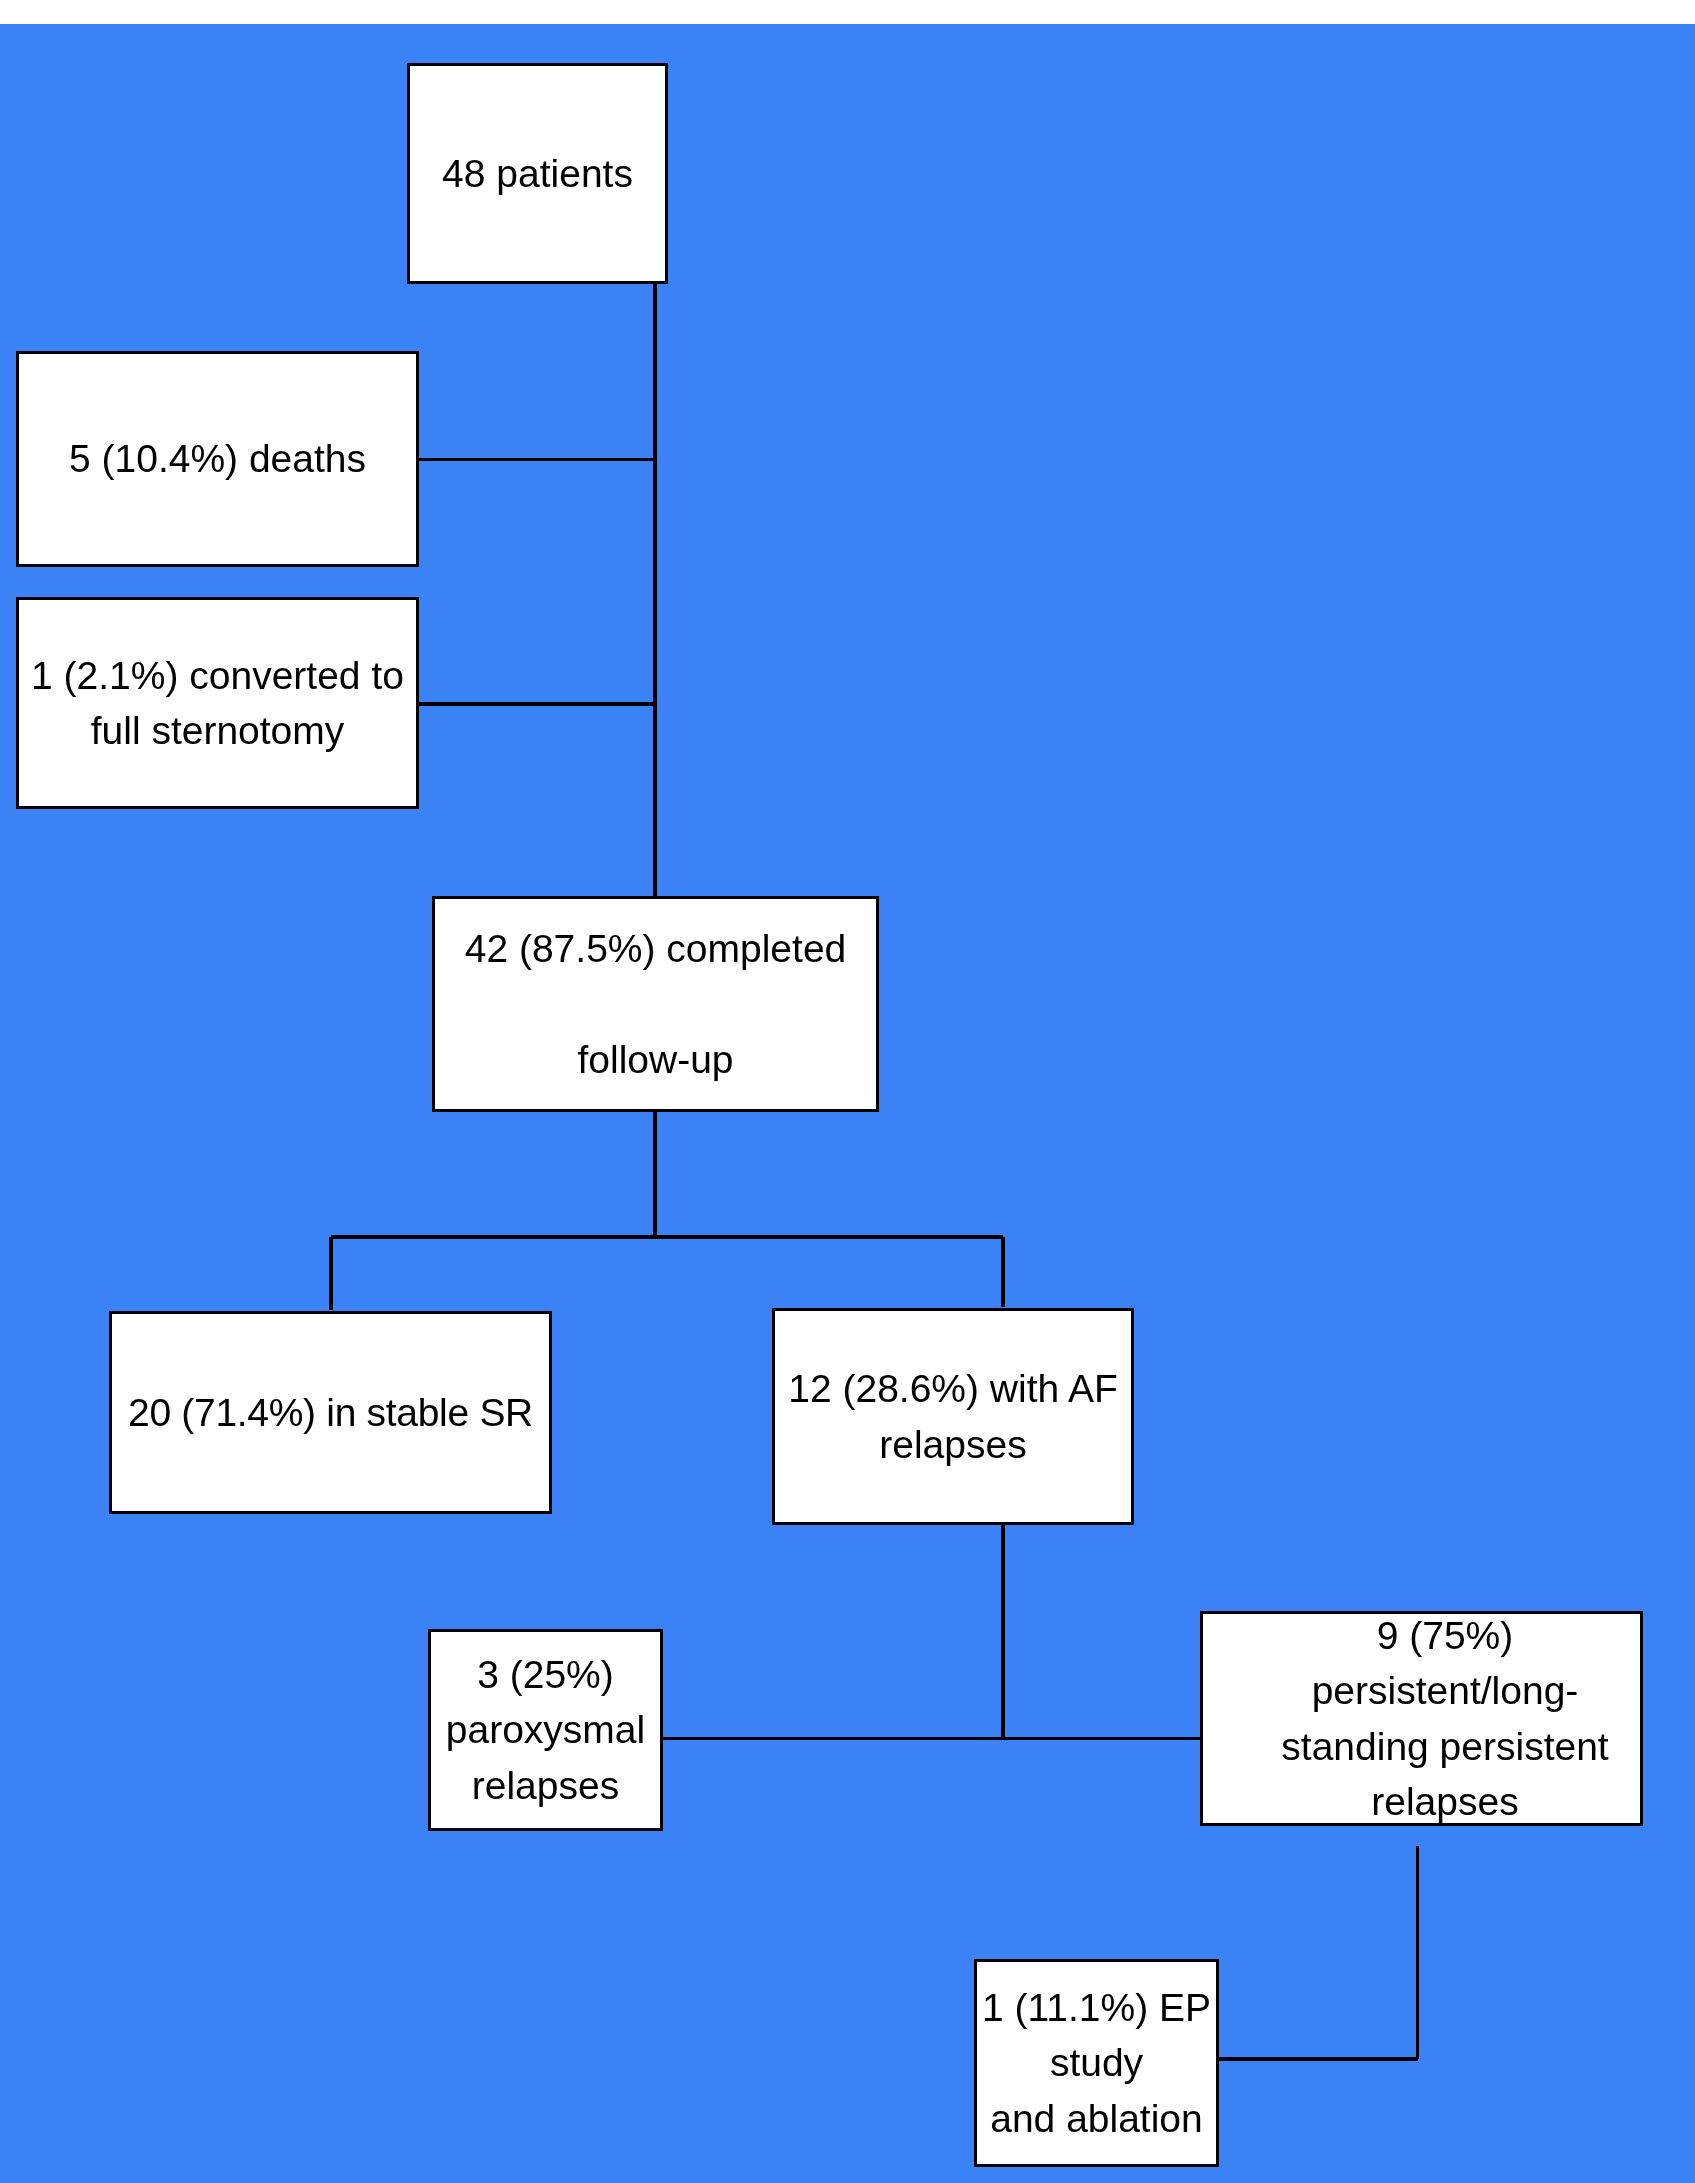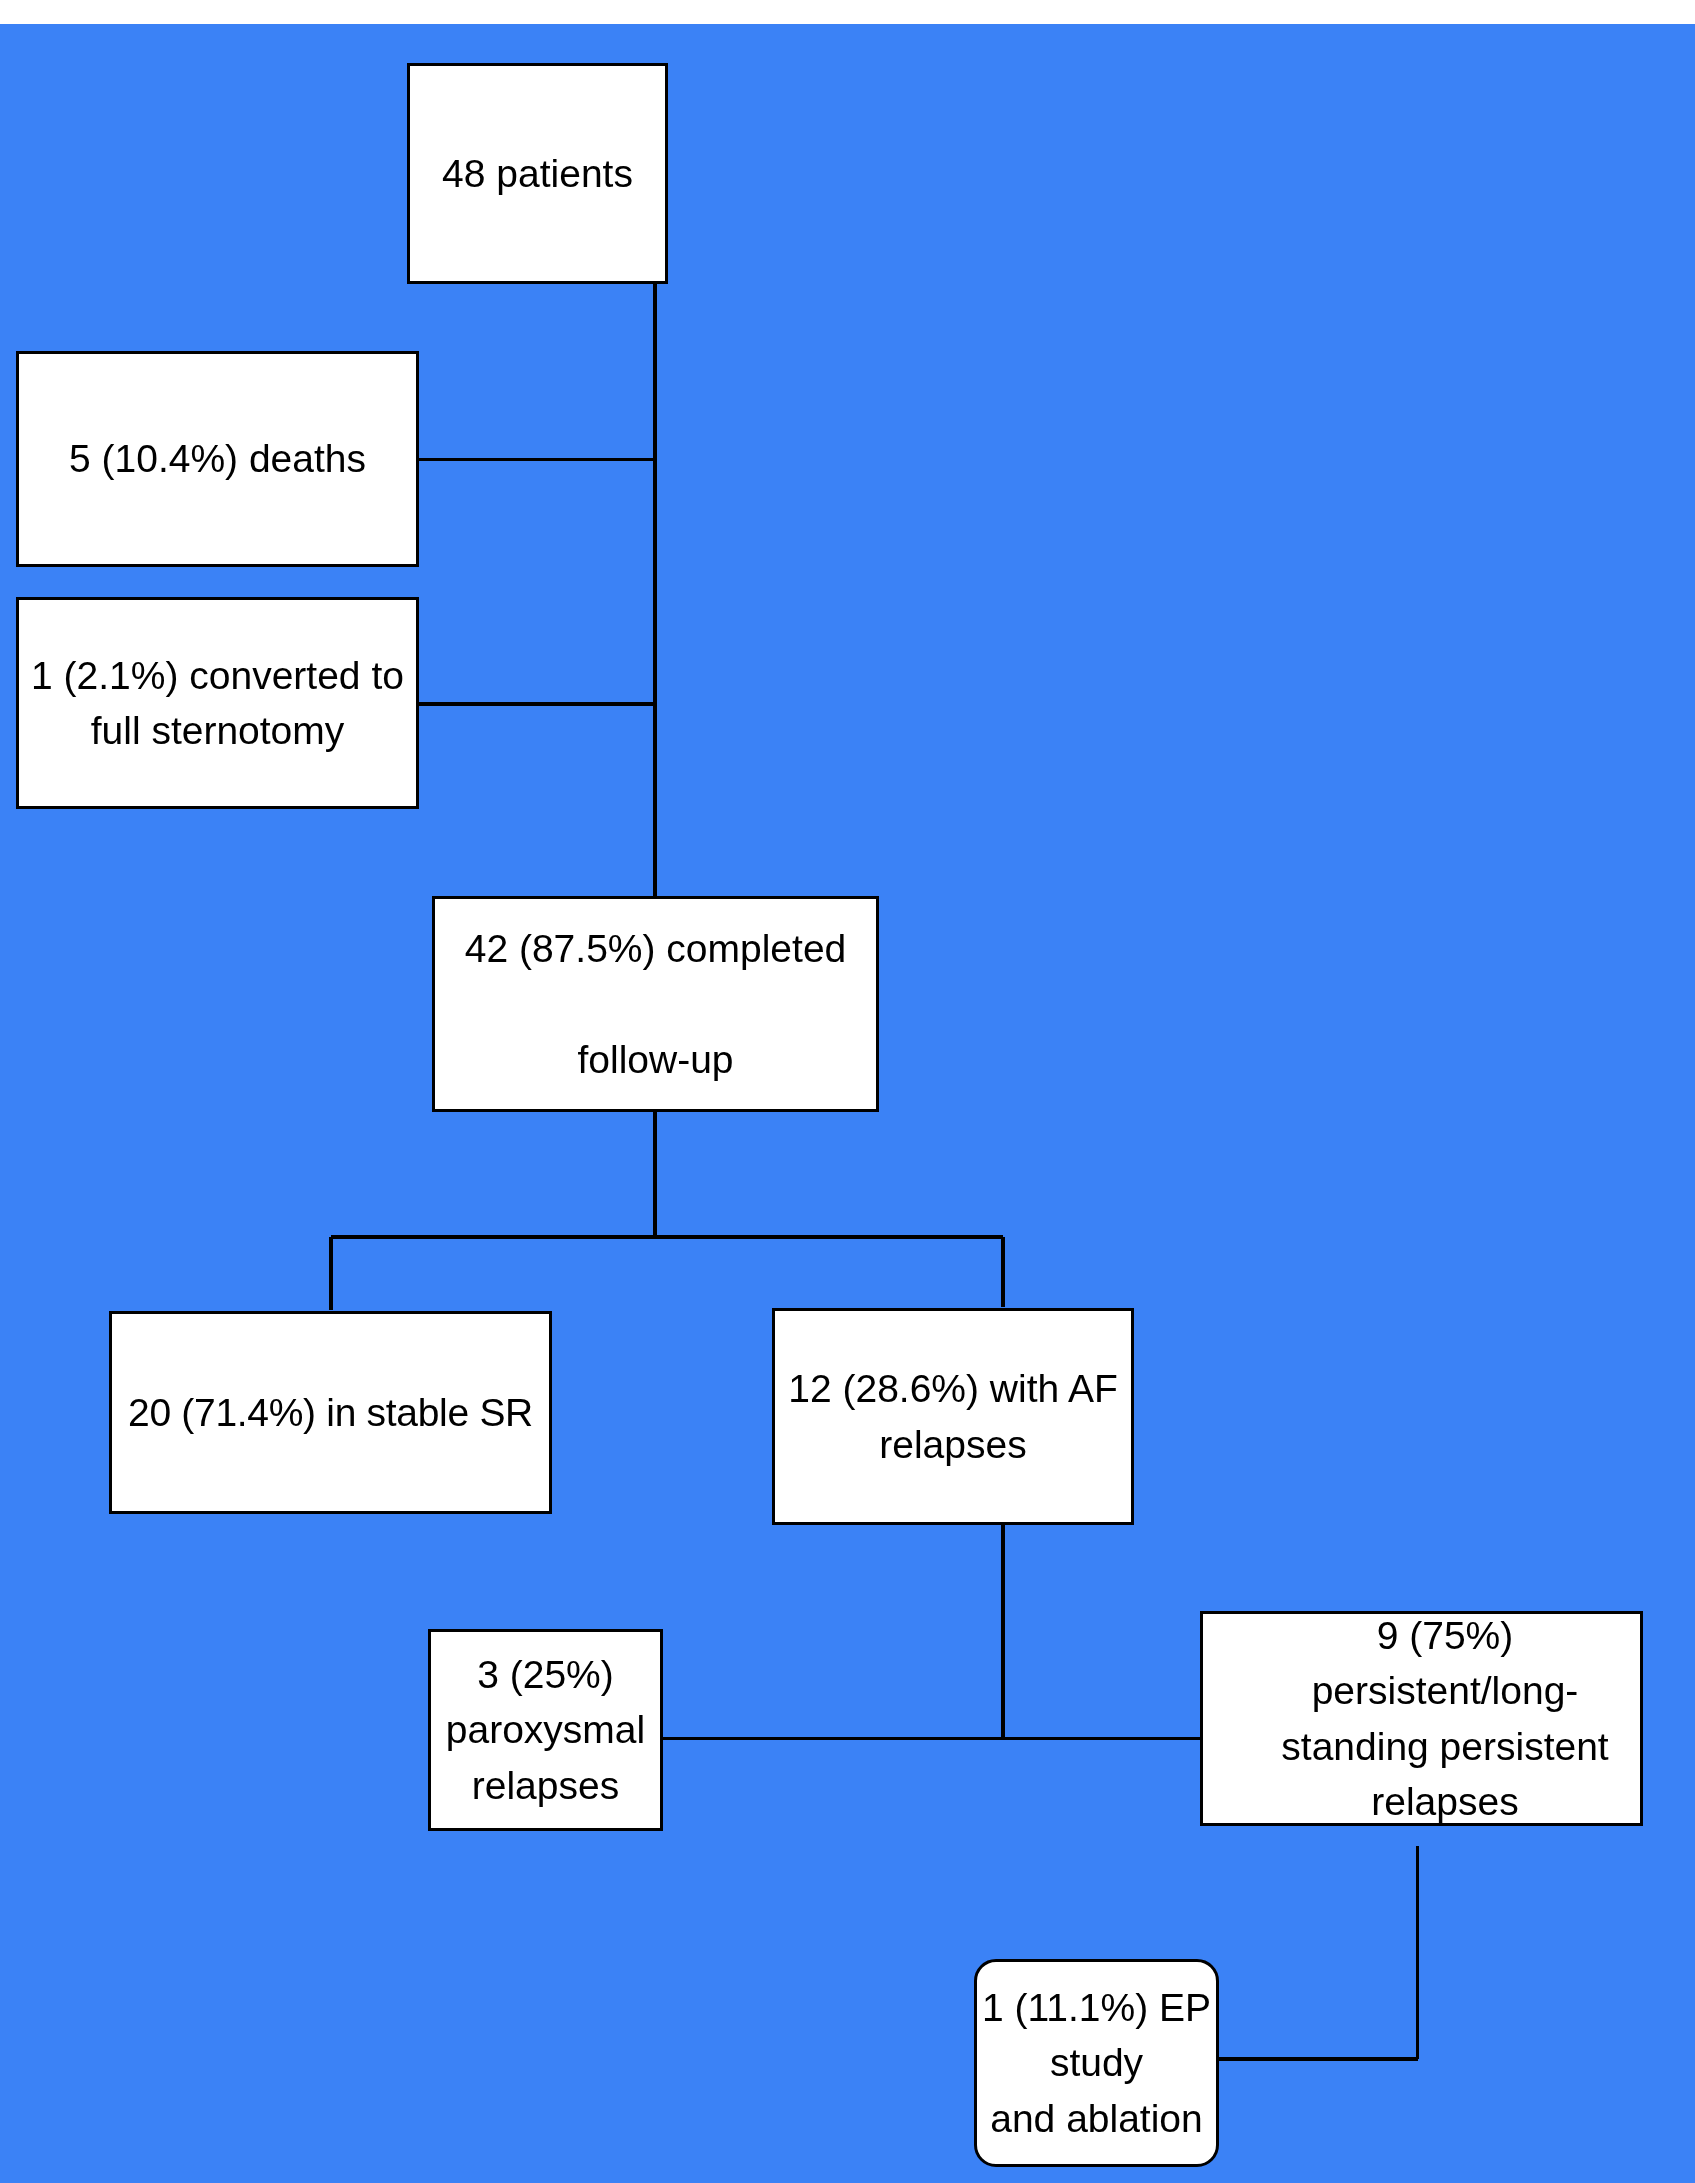--- a/index.html
+++ b/index.html
@@ -113,19 +113,19 @@
 relapses</span>
   </div>
 
   <div class="node" style="left:1200px; top:1587px; width:443px; height:215px;padding-left:47px;">
     <span class="node-label">9 (75%)
 persistent/long-
 standing persistent
 relapses</span>
   </div>
 
-  <div class="node" style="left:974px; top:1935px; width:245px; height:208px;border-radius:22px;">
+  <div class="node" style="left:974px; top:1935px; width:245px; height:208px;">
     <span class="node-label">1 (11.1%) EP study
 and ablation</span>
   </div>
 
 </div>
 
 
 </body></html>

